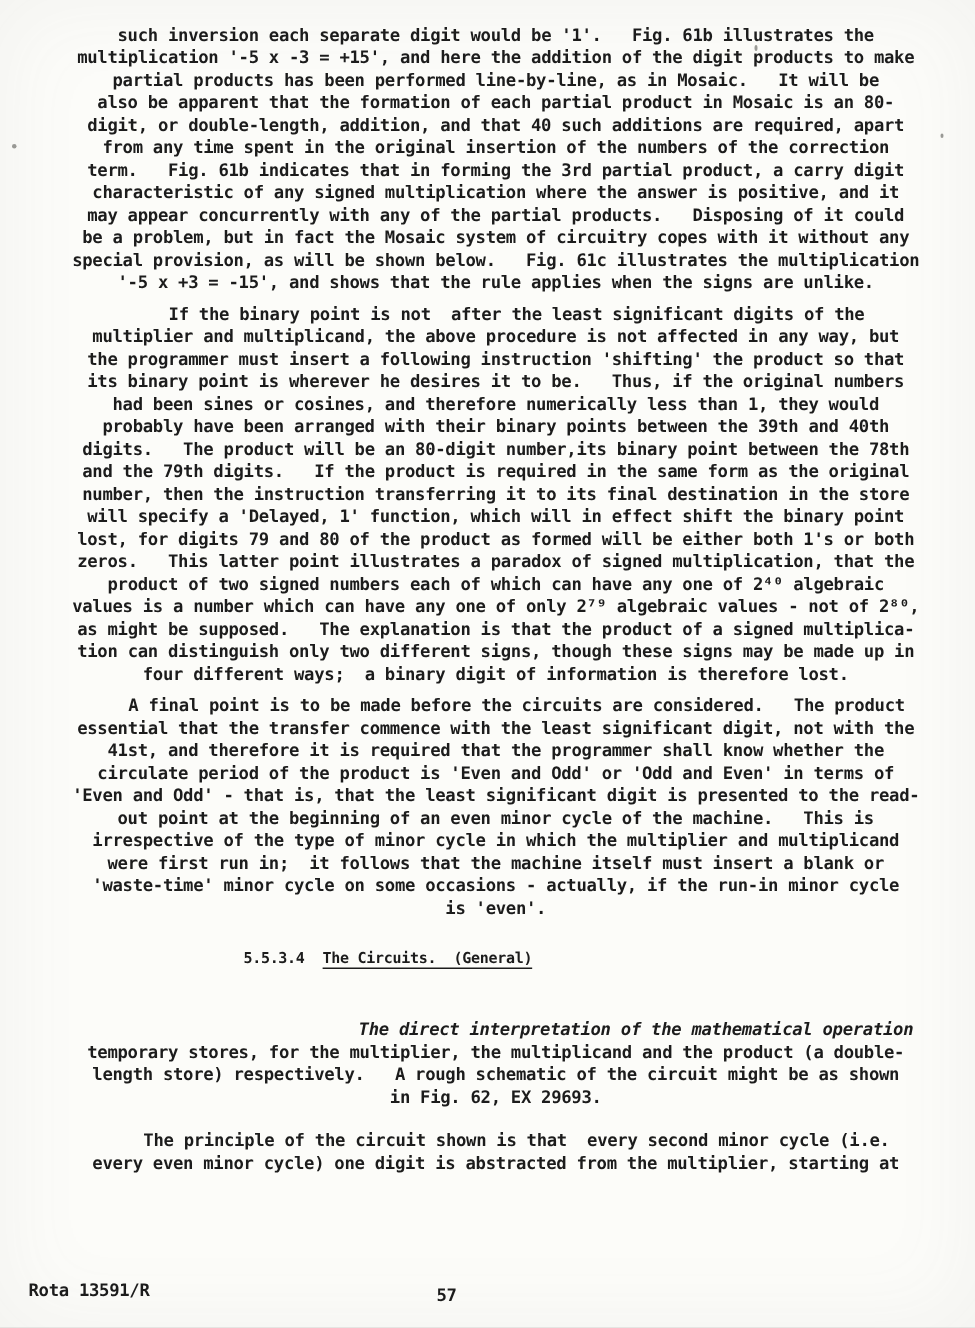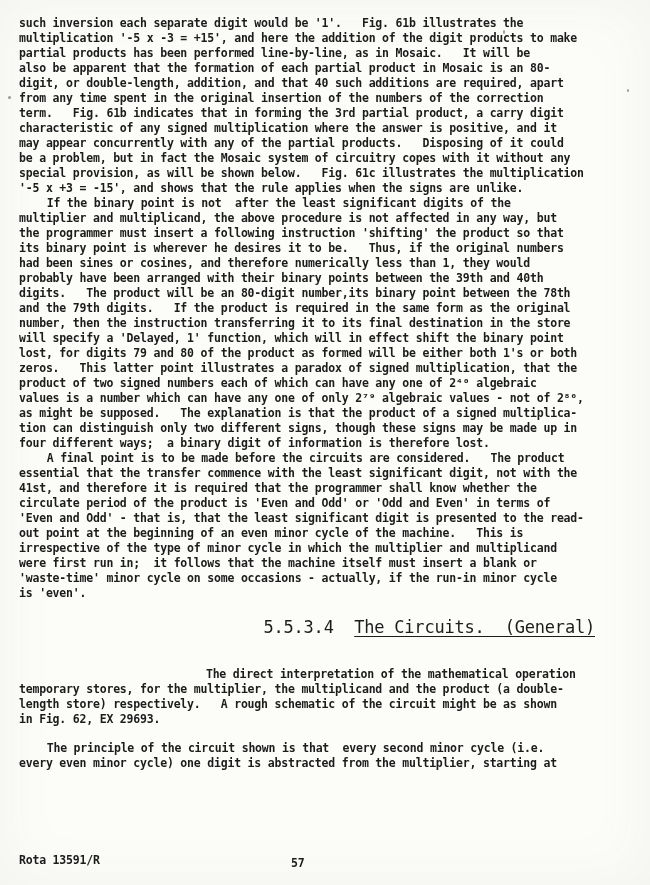--- a/index.html
+++ b/index.html
@@ -16,33 +16,33 @@
     line-height: 15px;
     color: #1c1c1c;
     overflow: hidden;
   }
   .text-block {
     position: absolute;
     left: 19px;
     top: 16px;
     right: 8px;
   }
-  .line { white-space: pre; letter-spacing: -0.2px; }
+  .line { white-space: pre; letter-spacing: -0.2px; text-align: center; }
   .para { margin: 0; }
-  .gap   { }
+  .gap   { margin-top: 6px; }
   .p4gap { margin-top: 17px; }
   .p5gap { margin-top: 14px; }
   .ind4  .line:first-child { padding-left: 4ch; }
-  .ind27 .line:first-child { padding-left: 27ch; }
+  .ind27 .line:first-child { padding-left: 27ch; font-style: italic; }
   .heading {
     margin: 4px 0 0 0;
     padding-left: 18ch;
-    font-size: 17px;
+    font-size: 10px;
     line-height: 15px;
-    font-weight: normal;
+    font-weight: bold;
     white-space: pre;
     letter-spacing: -0.2px;
   }
   .h-num { margin-right: 2ch; }
   .h-title {
     text-decoration: underline;
     text-decoration-thickness: 1.3px;
     text-underline-offset: 3px;
   }
   .footer {

